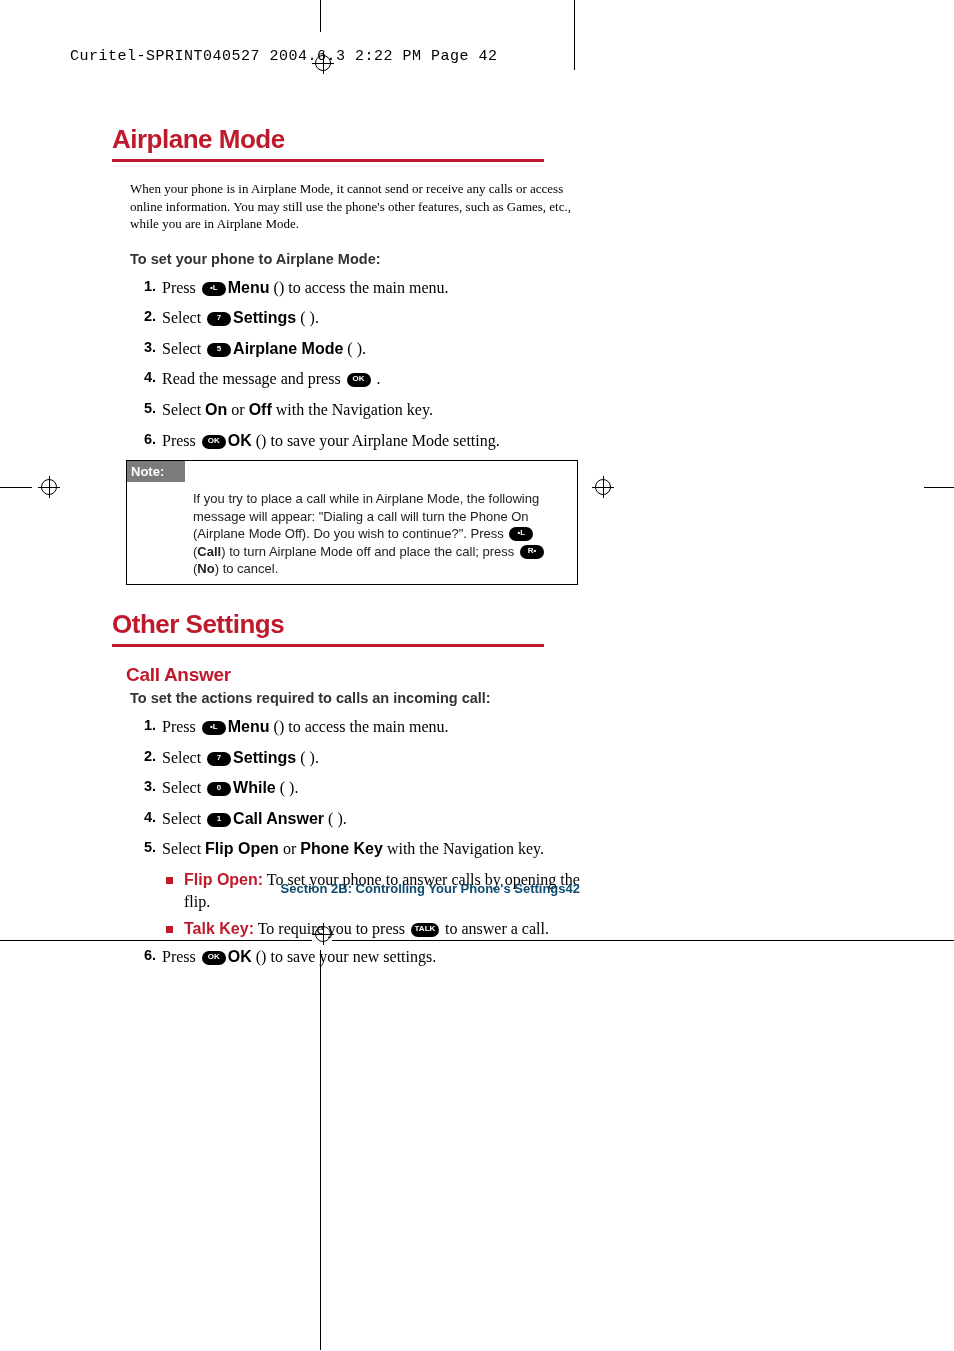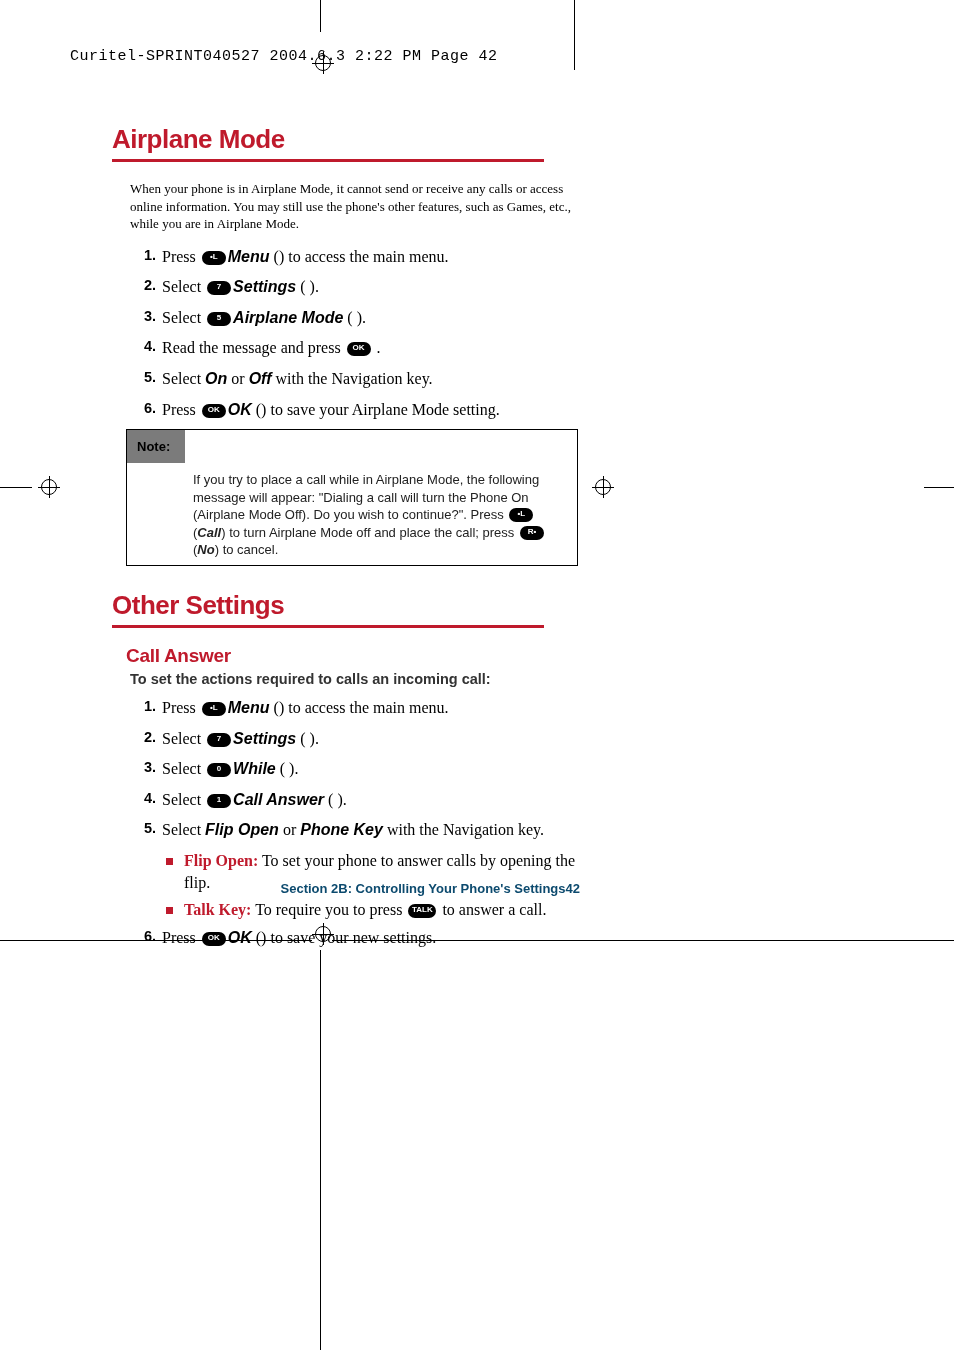--- a/index.html
+++ b/index.html
@@ -75,60 +75,60 @@
     margin: 0 0 9px 0;
     padding-left: 28px;
     position: relative;
   }
   ol.steps > li .num {
     position: absolute; left: 0; top: 0;
     font-family: "Helvetica Neue", Helvetica, Arial, sans-serif;
     font-weight: 700; font-size: 14.5px;
     width: 22px; text-align: right;
   }
-  .boldsans { font-family: "Helvetica Neue", Helvetica, Arial, sans-serif; font-weight: 700; font-style: italic; }
+  .boldsans { font-family: "Helvetica Neue", Helvetica, Arial, sans-serif; font-weight: 700; }
 
   
   .pill {
     display: inline-block;
     vertical-align: -3px;
     min-width: 24px; height: 14px;
     background: #000;
     border-radius: 8px;
     position: relative;
     margin: 0 2px;
   }
   .pill .t {
     position: absolute; left: 0; right: 0; top: -1px;
     text-align: center; color: #fff;
     font: 700 8px/14px "Helvetica Neue", Arial, sans-serif;
   }
   .pill.wide { min-width: 28px; }
   .note-wrap { margin: 8px 0 0 14px; width: 452px; border:1px solid #000; }
   .note-row1, .note-row2 { display:flex; }
-  .note-row1 .label { flex:0 0 58px; background:#7b7b7b; color:#000000; font:700 13px/1 Arial,Helvetica,sans-serif; padding:10px; }
+  .note-row1 .label { flex:0 0 58px; background:#7b7b7b; color:#ffffff; font:700 13px/1 Arial,Helvetica,sans-serif; padding:4px; }
   .note-row1 .body, .note-row2 .body { flex:1; padding:6px 8px; font:400 13px/1.35 Arial,Helvetica,sans-serif; color:#222; }
   .note-row2 .spacer { flex:0 0 58px; }
   .note-row2 { border-top: 0; }
   .note-row2 .body { padding-top:8px; }
 
   .subheading {
     color:#bf1a2c;
     font:700 19px/1 "Helvetica Neue",Arial,sans-serif;
     letter-spacing:-0.3px;
     margin: 16px 0 6px 14px;
   }
 
   ul.bullets { list-style:none; margin:4px 0 0 32px; padding:0; }
   ul.bullets > li { position:relative; padding-left:18px; font-size:16px; line-height:1.35; margin-bottom:6px; }
   ul.bullets > li::before {
     content:""; position:absolute; left:0; top:8px;
     width:7px; height:7px; background:#bf1a2c;
   }
-  .redbold { color:#bf1a2c; font-family:Liberation Serif, serif; font-weight:700; }
+  .redbold { color:#bf1a2c; font-family:Liberation Sans, sans-serif; font-weight:700; }
 
   
   .footer { position:absolute; left:110px; top:882px; width:470px; display:flex; justify-content:flex-end;
             font:700 13px/1 "Helvetica Neue",Arial,sans-serif; color:#0c4a6e; }
 
   
 </style>
 </head>
 <body>
 
@@ -170,20 +170,21 @@
 
 <div class="slug">Curitel-SPRINT040527  2004.6.3  2:22 PM  Page 42</div>
 
 <div class="page">
 
   <div class="section-title">Airplane Mode</div>
   <div class="section-rule"></div>
 
   <p class="intro">When your phone is in Airplane Mode, it cannot send or receive any calls or access online information. You may still use the phone's other features, such as Games, etc., while you are in Airplane Mode.</p>
 
+  <div class="lead">To set your phone to Airplane Mode:</div>
 
   <ol class="steps" id="steps-a">
       <li><span class="num">1.</span>Press <span class="pill"><span class="t">•L</span></span><span class="boldsans">Menu</span> () to access the main menu.</li>
       <li><span class="num">2.</span>Select <span class="pill"><span class="t">7</span></span><span class="boldsans">Settings</span> (  ).</li>
       <li><span class="num">3.</span>Select <span class="pill"><span class="t">5</span></span><span class="boldsans">Airplane Mode</span> (  ).</li>
       <li><span class="num">4.</span>Read the message and press <span class="pill"><span class="t">OK</span></span> .</li>
       <li><span class="num">5.</span>Select <span class="boldsans">On</span> or <span class="boldsans">Off</span> with the Navigation key.</li>
       <li><span class="num">6.</span>Press <span class="pill"><span class="t">OK</span></span><span class="boldsans">OK</span> () to save your Airplane Mode setting.</li>
     </ol>
 

